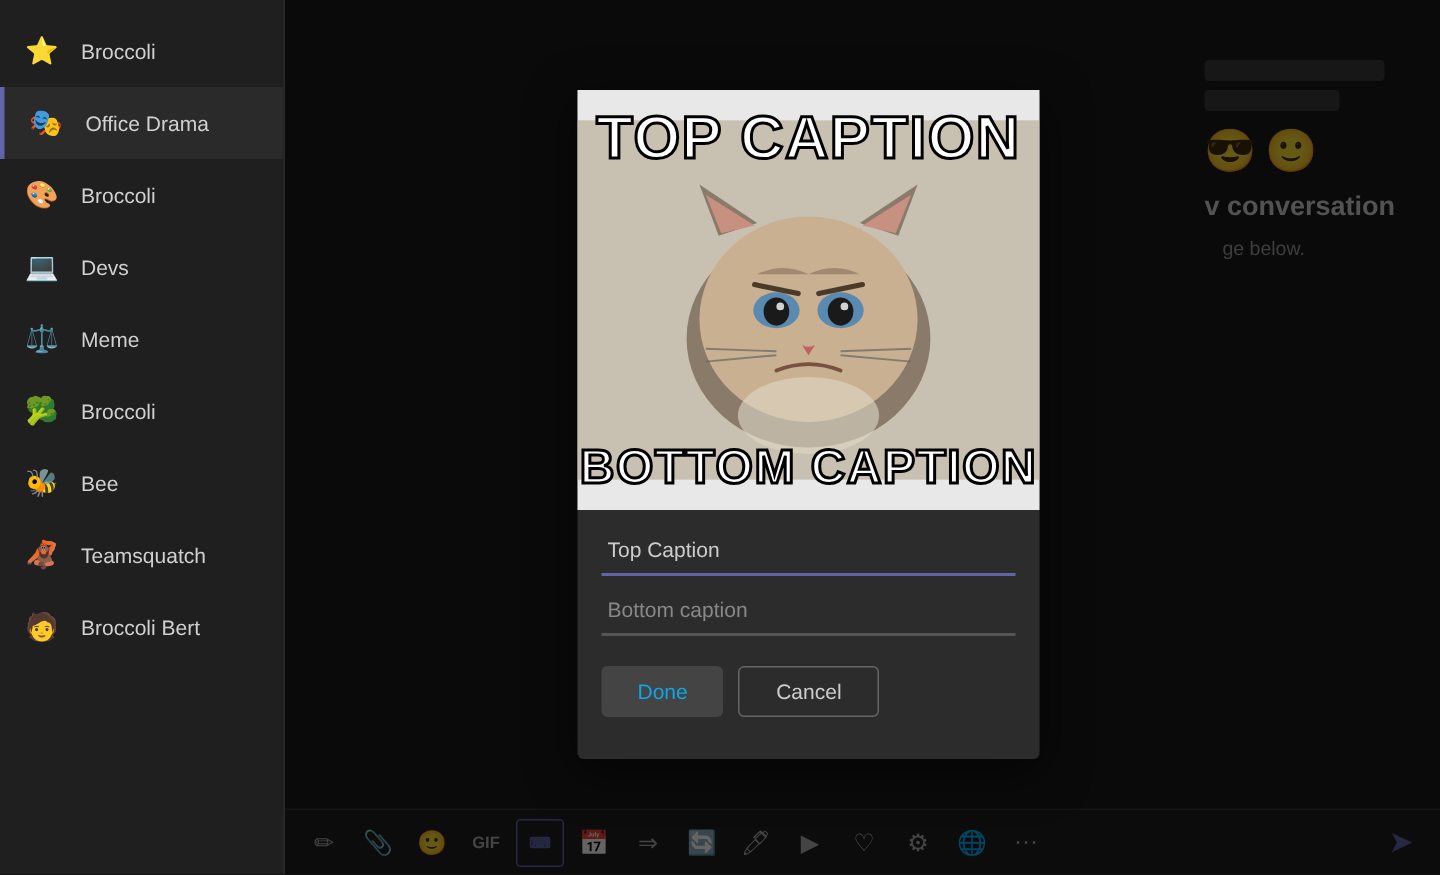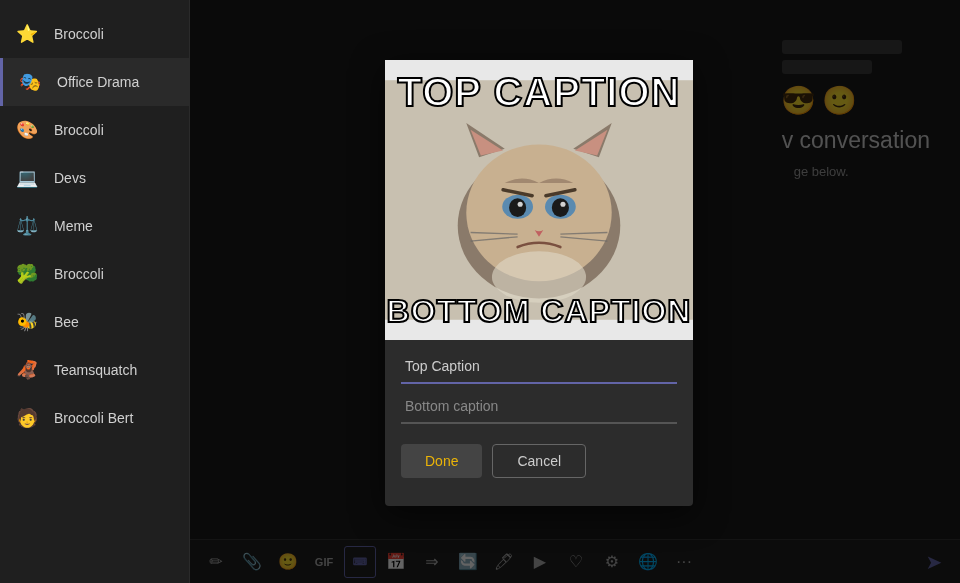--- a/index.html
+++ b/index.html
@@ -91,22 +91,22 @@
     }
 
     .emoji-row {
       display: flex;
       gap: 6px;
       font-size: 28px;
     }
 
     .conversation-text {
       color: #ccc;
-      font-size: 23px;
-      font-weight: 400;
+      font-size: 18px;
+      font-weight: 700;
     }
 
     .conversation-sub {
       color: #999;
       font-size: 13px;
       margin-left: 12px;
     }
 
     
     .bottom-toolbar {
@@ -232,21 +232,21 @@
     
     .modal-buttons {
       display: flex;
       gap: 10px;
       padding: 12px 16px 0;
     }
 
     .btn-done {
       padding: 8px 24px;
       background: #444;
-      color: #eab308;
+      color: #0ea5e9;
       border: none;
       border-radius: 4px;
       cursor: pointer;
       font-size: 14px;
     }
 
     .btn-cancel {
       padding: 8px 24px;
       background: transparent;
       color: #ccc;

